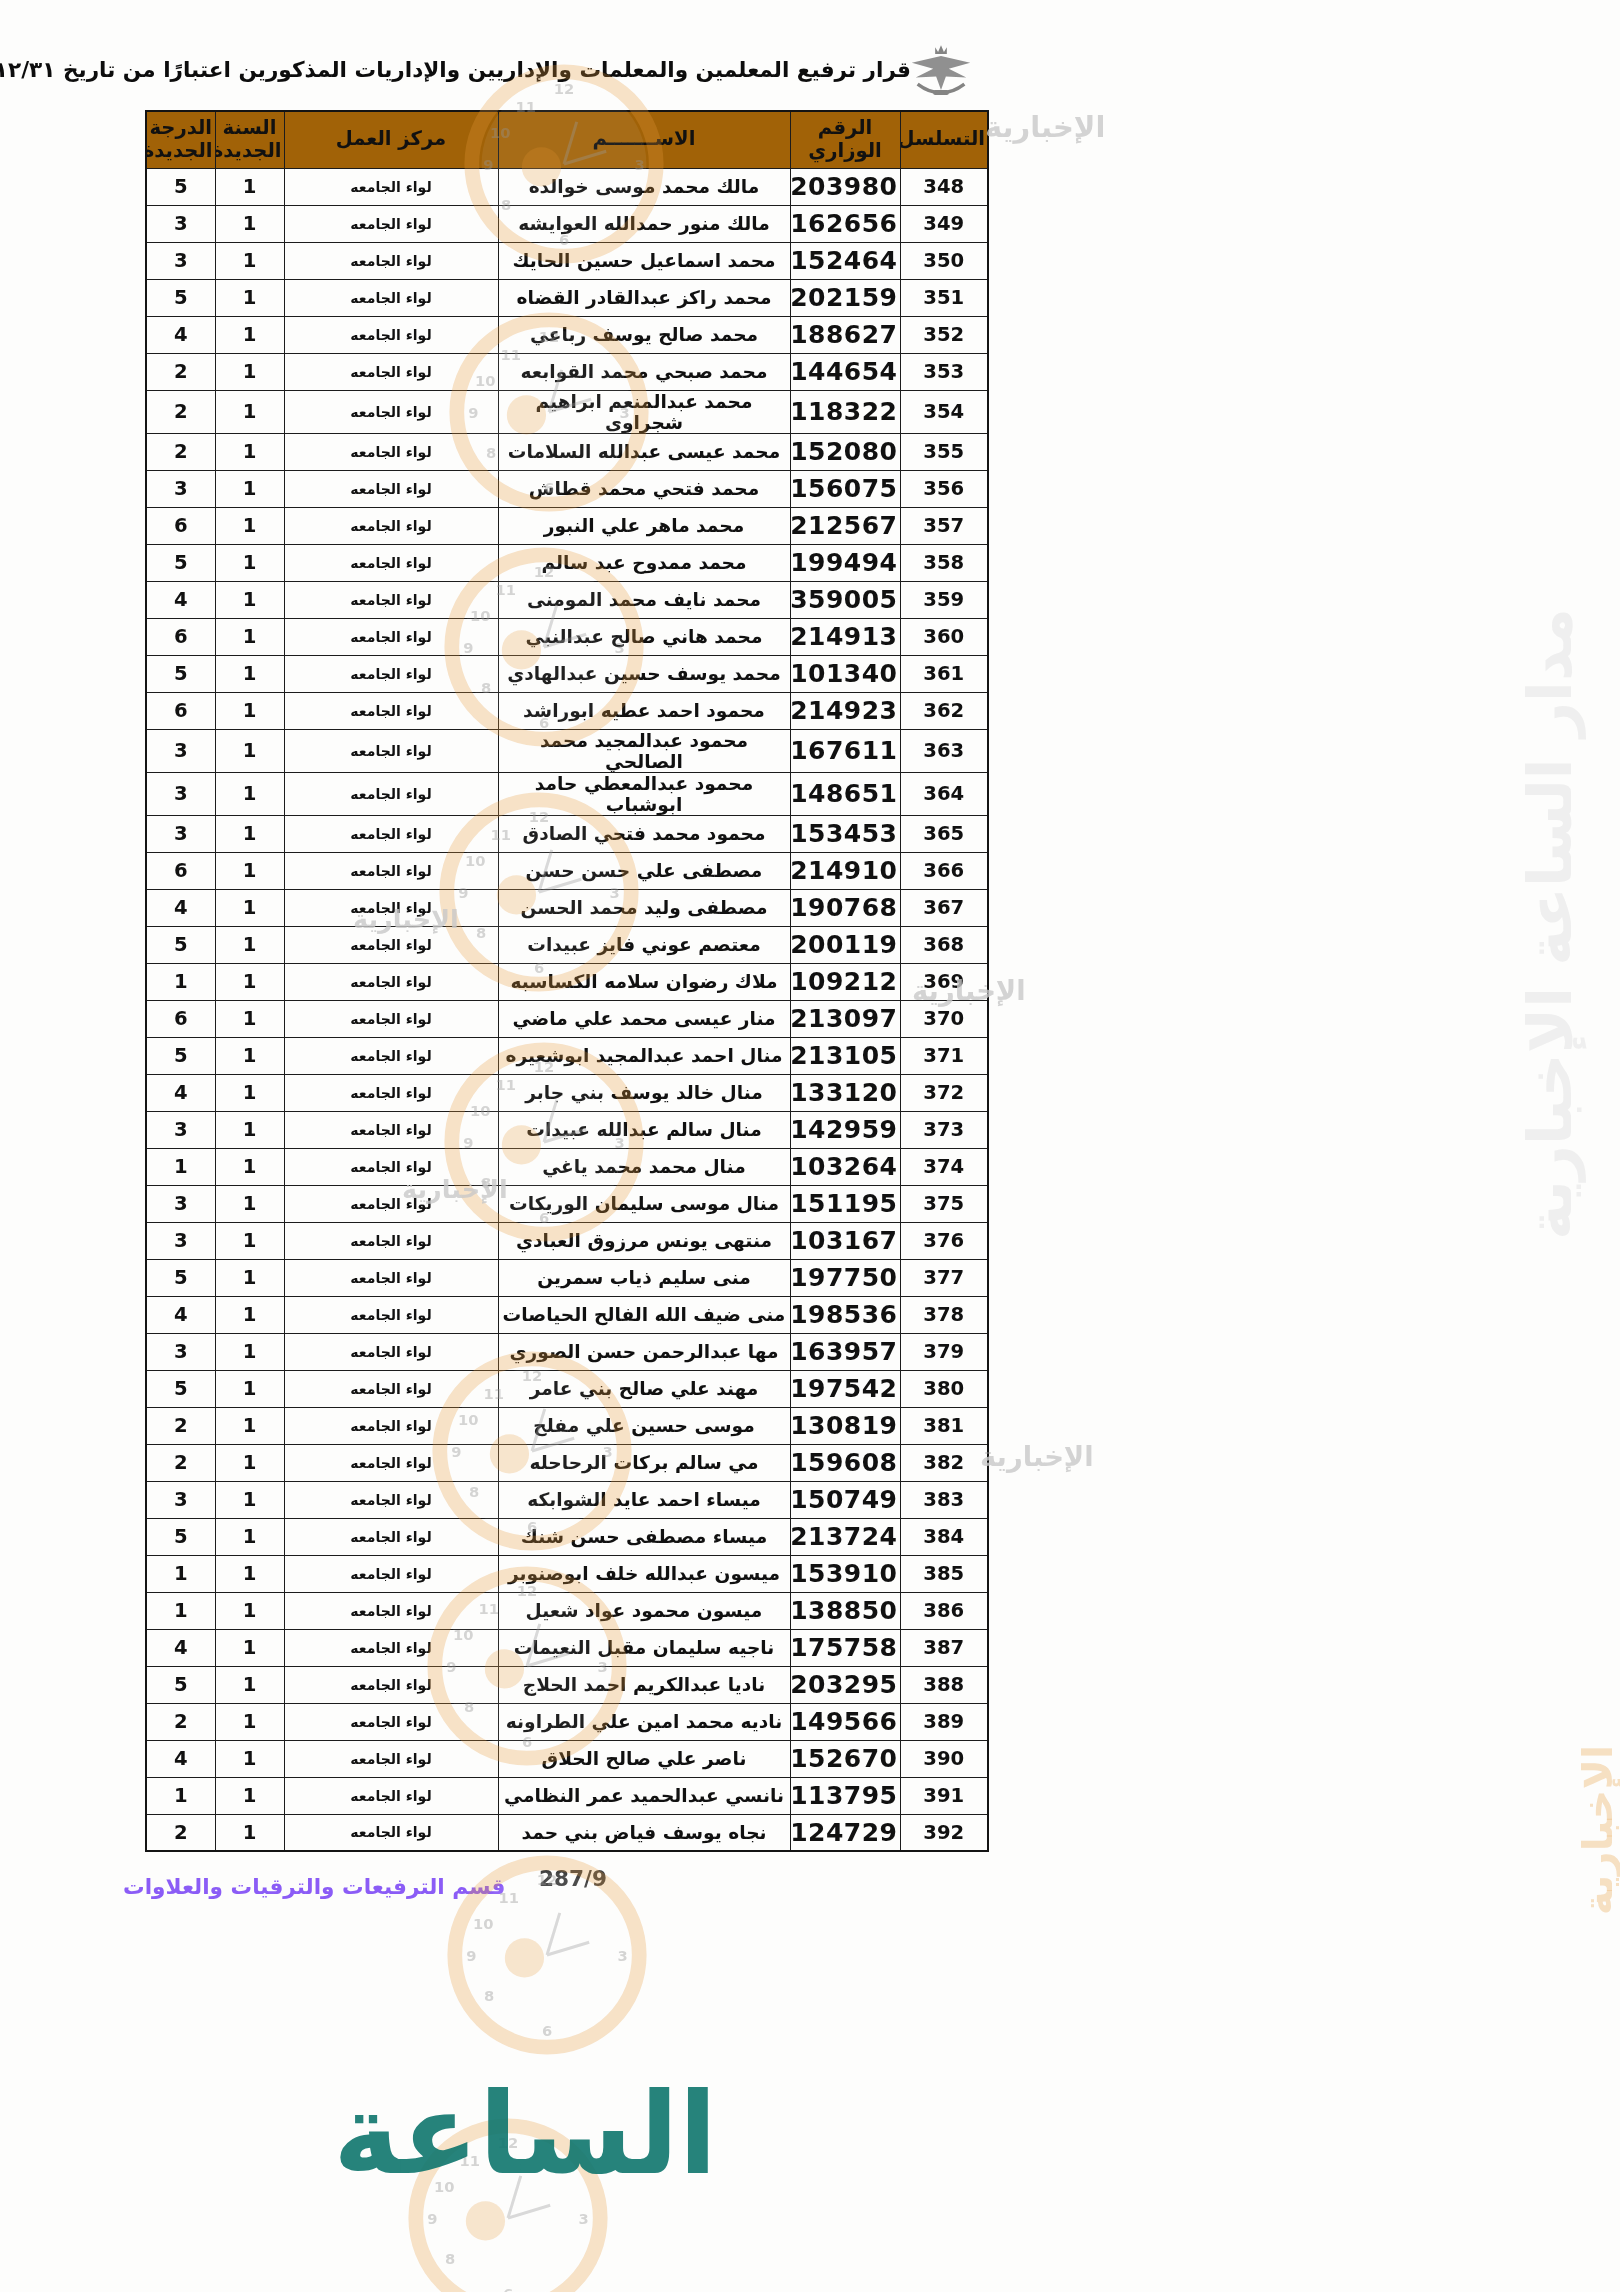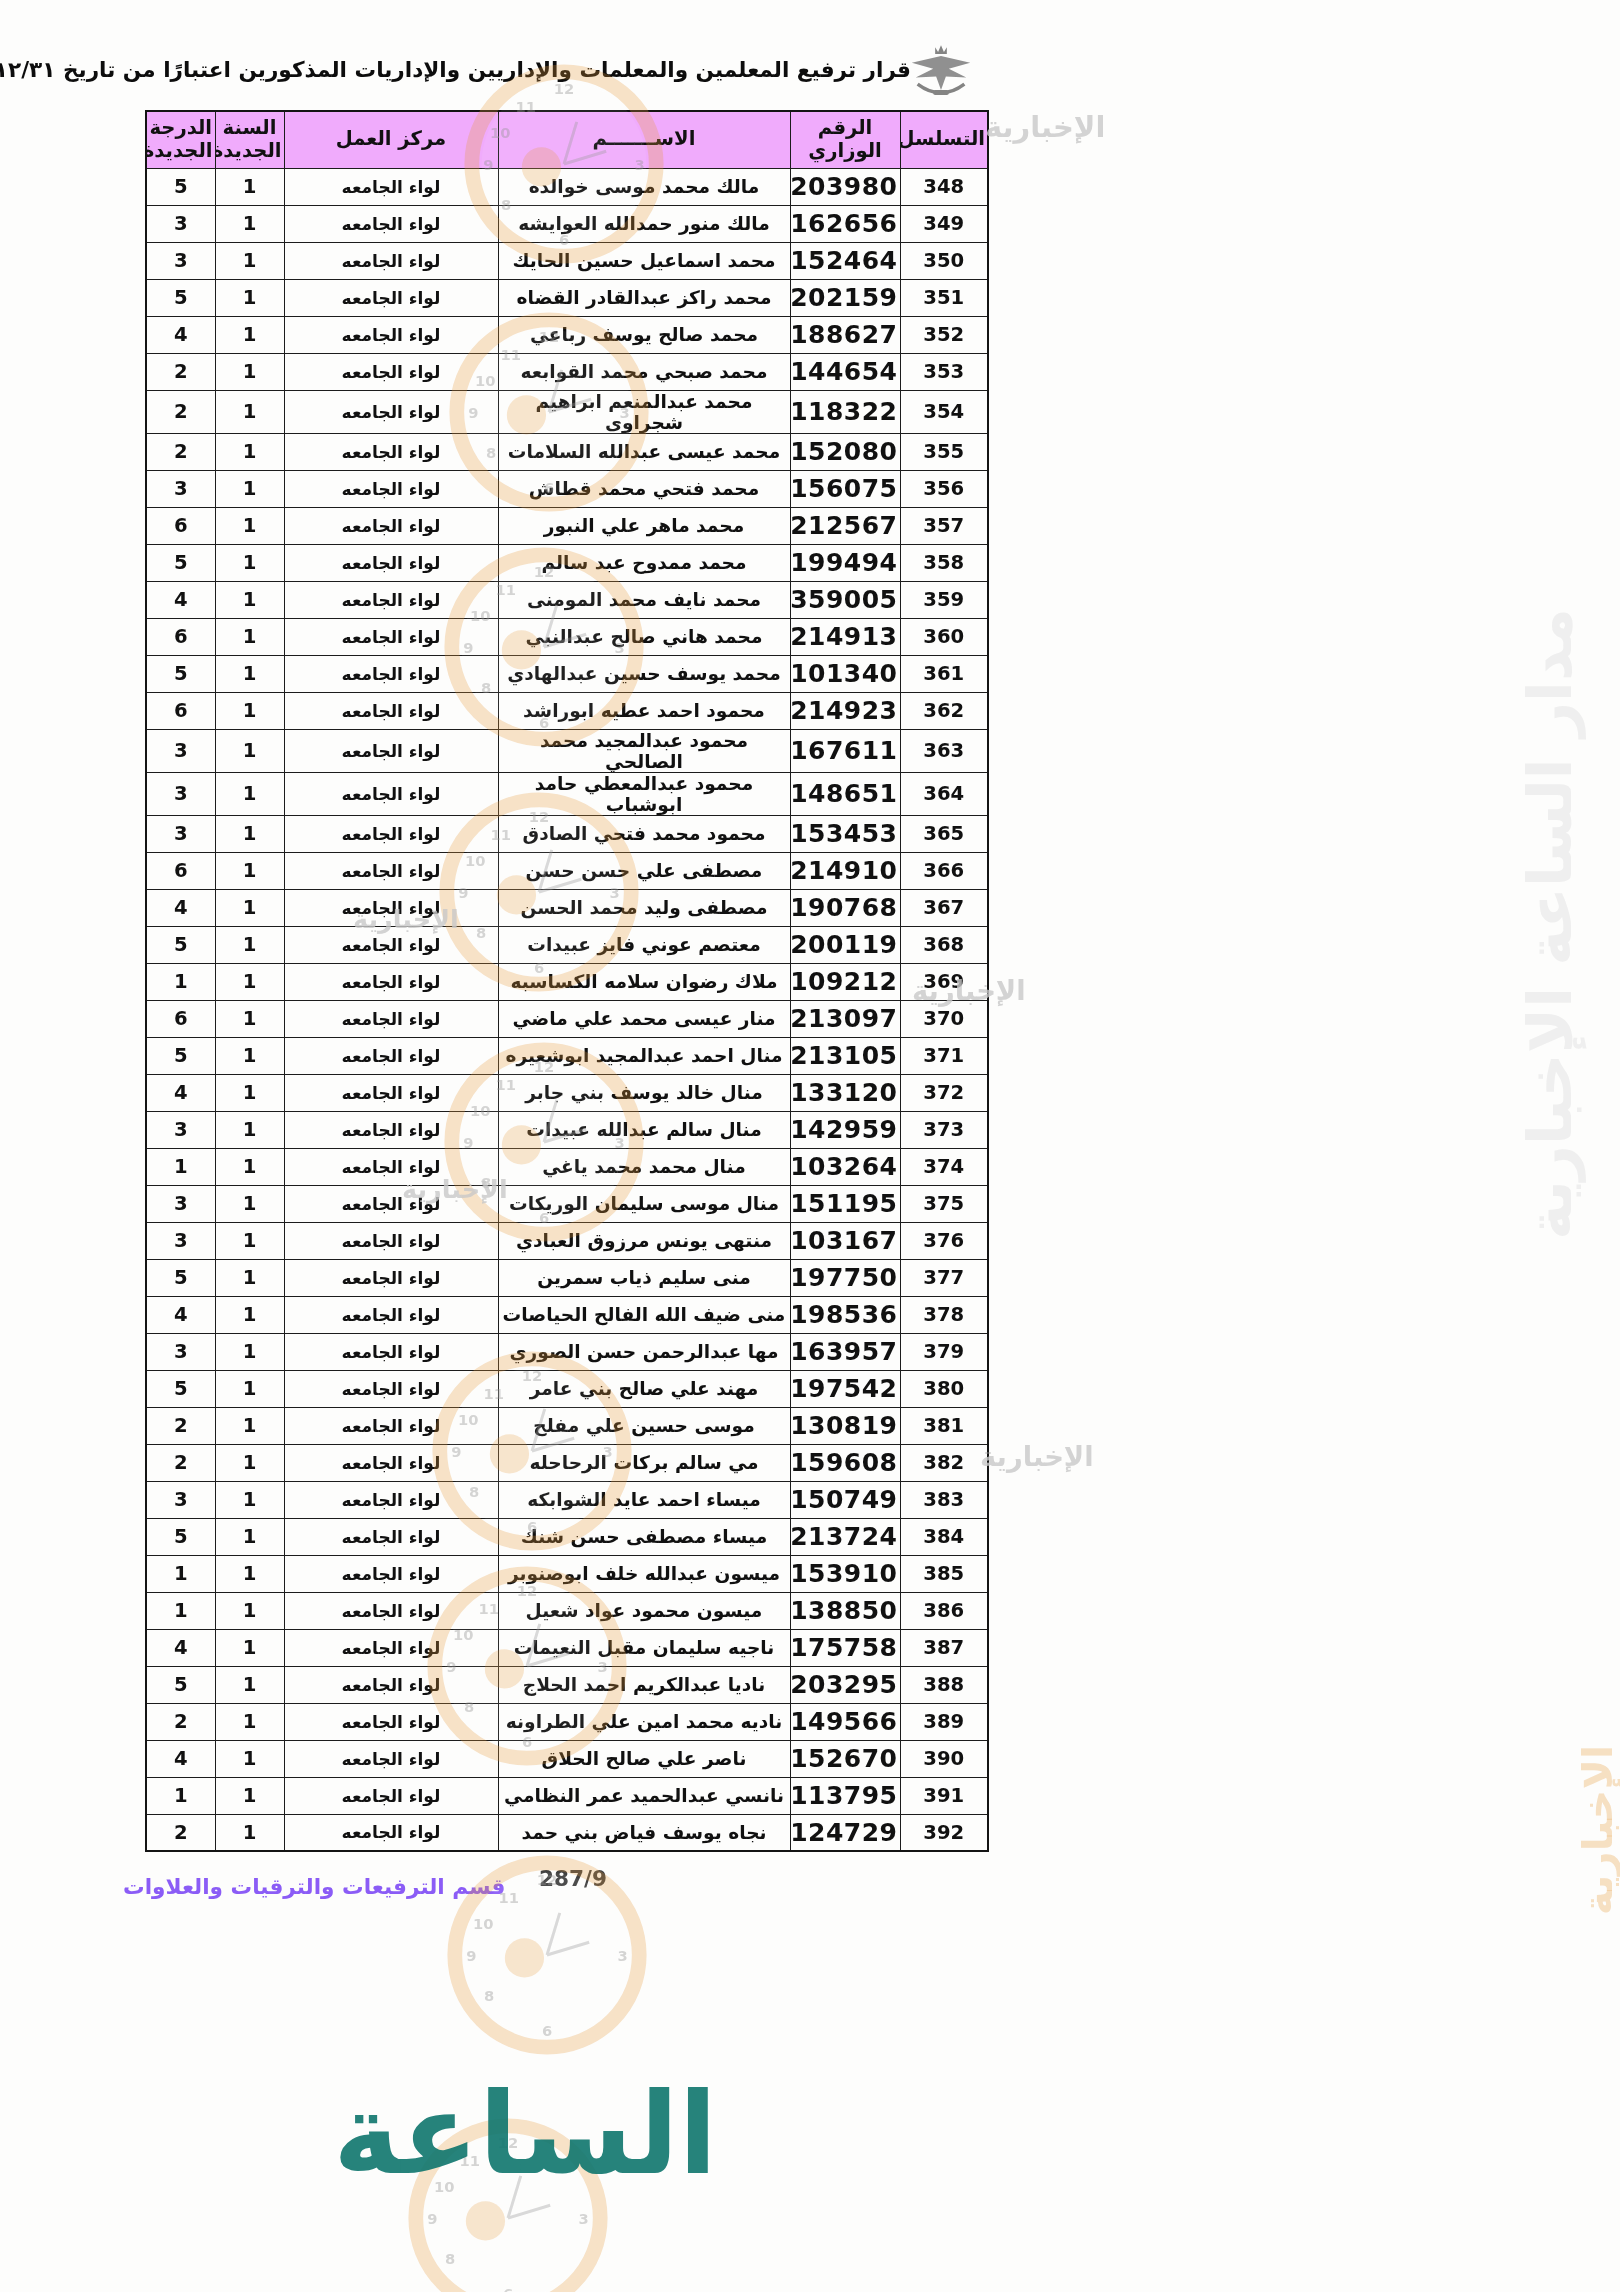--- a/index.html
+++ b/index.html
@@ -36,26 +36,26 @@
   }
   .promotion-table th,.promotion-table td{
     border:1px solid #1c1c1c;
     text-align:center;vertical-align:middle;
     padding:0 2px;overflow:hidden;
   }
   .promotion-table thead tr{height:57px;}
   .promotion-table tbody tr{height:37px;}
   .promotion-table th{
     font-size:19.6px;font-weight:bold;white-space:pre-line;line-height:1.15;
-    background:#f0abfc;
+    background:#a16207;
   }
   td.c-serial{font-size:19.6px;font-weight:bold;margin-top:10px;}
   td.c-ministry{font-size:25px;font-weight:bold;letter-spacing:0.5px;}
   td.c-name{font-size:18.6px;font-weight:bold;margin-left:28px;}
-  td.c-center{font-size:17px;font-weight:bold;}
+  td.c-center{font-size:14px;font-weight:bold;}
   td.c-year,td.c-grade{font-size:19.6px;font-weight:bold;}
 
   
   .footer-dept{
     position:absolute;left:123px;top:1874px;
     direction:rtl;font-size:21.6px;font-weight:bold;color:#8b5cf6;
   }
   .footer-page{
     position:absolute;left:539px;top:1866px;
     font-size:21.6px;font-weight:bold;color:#404040;direction:ltr;

